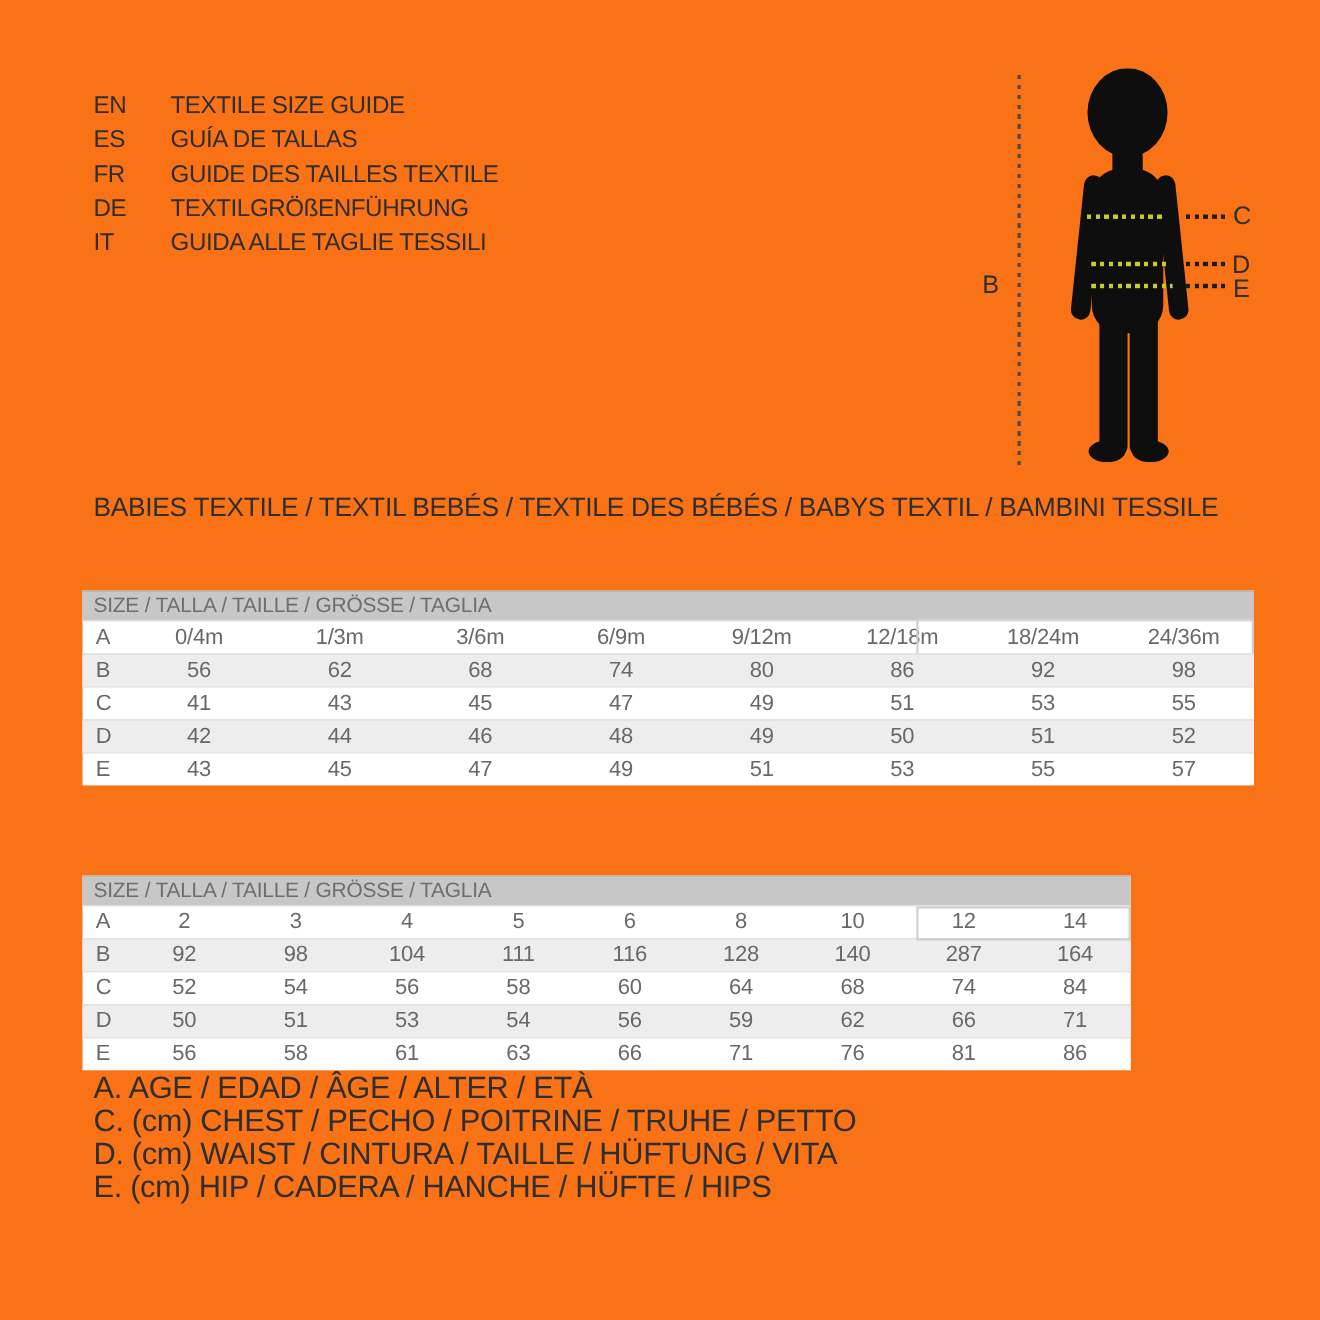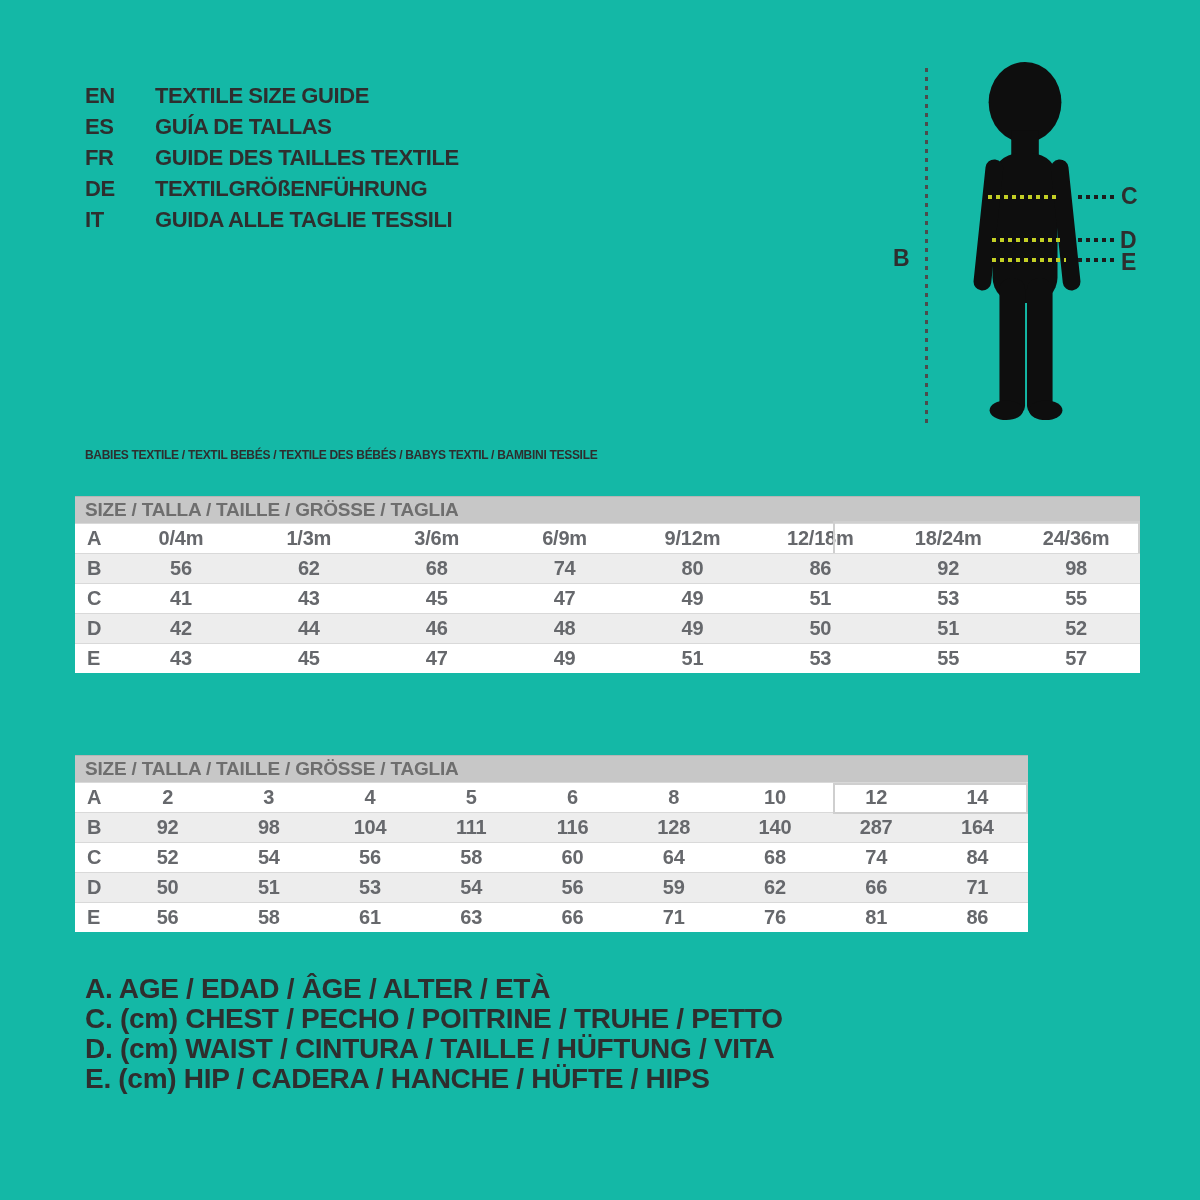--- a/index.html
+++ b/index.html
@@ -1,42 +1,42 @@
 <!DOCTYPE html>
 <html><head>
 <meta charset="utf-8">
 <style>
   html,body { margin:0; padding:0; background:#ffffff; }
   .canvas {
-    position:relative; width:1200px; height:1200px; background:#14b8a6;
-    font-family:"Liberation Sans", sans-serif; font-weight:bold; color:#2e2e2e;
+    position:relative; width:1200px; height:1200px; background:#f97316;
+    font-family:"Liberation Sans", sans-serif; font-weight:normal; color:#2e2e2e;
     overflow:hidden;
   }
   * { box-sizing:border-box; }
 
   
   .lang-list { position:absolute; left:85px; top:80px; }
   .lang-row { display:flex; height:31px; align-items:center; font-size:22px; letter-spacing:-0.4px; }
   .lang-code { width:70px; }
 
   
   .b-line { position:absolute; left:925px; top:68px; width:3px; height:356px;
     background:repeating-linear-gradient(180deg,#4c4c4c 0 4px,transparent 4px 9px); }
   .dash-green { position:absolute; height:4px;
     background:repeating-linear-gradient(90deg,#c3cf25 0 4px,transparent 4px 8px); }
   .dash-black { position:absolute; height:4px;
     background:repeating-linear-gradient(90deg,#1c1c1c 0 4px,transparent 4px 8px); }
   .fig-label { position:absolute; font-size:23px; letter-spacing:-0.4px; line-height:22px; }
   .silhouette { position:absolute; left:963px; top:62px; }
 
   
-  .section-title { position:absolute; left:85px; font-size:12px; letter-spacing:-0.3px; white-space:nowrap; }
-
-  
-  .size-table { position:absolute; background:#ffffff; }
+  .section-title { position:absolute; left:85px; font-size:24px; letter-spacing:-0.3px; white-space:nowrap; }
+
+  
+  .size-table { position:absolute; background:#ffffff;margin-top:41px; }
   .babies-table { left:75px; top:496px; width:1065px; }
   .children-table { left:75px; top:755px; width:953px; }
   .table-header { height:27px; background:#c7c7c7; border-top:1px solid #b5b5b5;
     color:#6e6e6e; font-size:19px; line-height:26px; padding-left:10px; letter-spacing:-0.2px; }
   .t-row { display:flex; height:30px; align-items:center; font-size:20px; color:#66686c; letter-spacing:-0.2px; }
   .t-row:not(:first-of-type) { border-top:1px solid #d9d9d9; }
   .t-row.stripe { background:#ededed; }
   .t-label { width:42px; padding-left:12px; }
   .t-cell { flex:1; text-align:center; }
   .highlight { position:absolute; border:2px solid #cfcfcf; background:transparent; pointer-events:none; }

